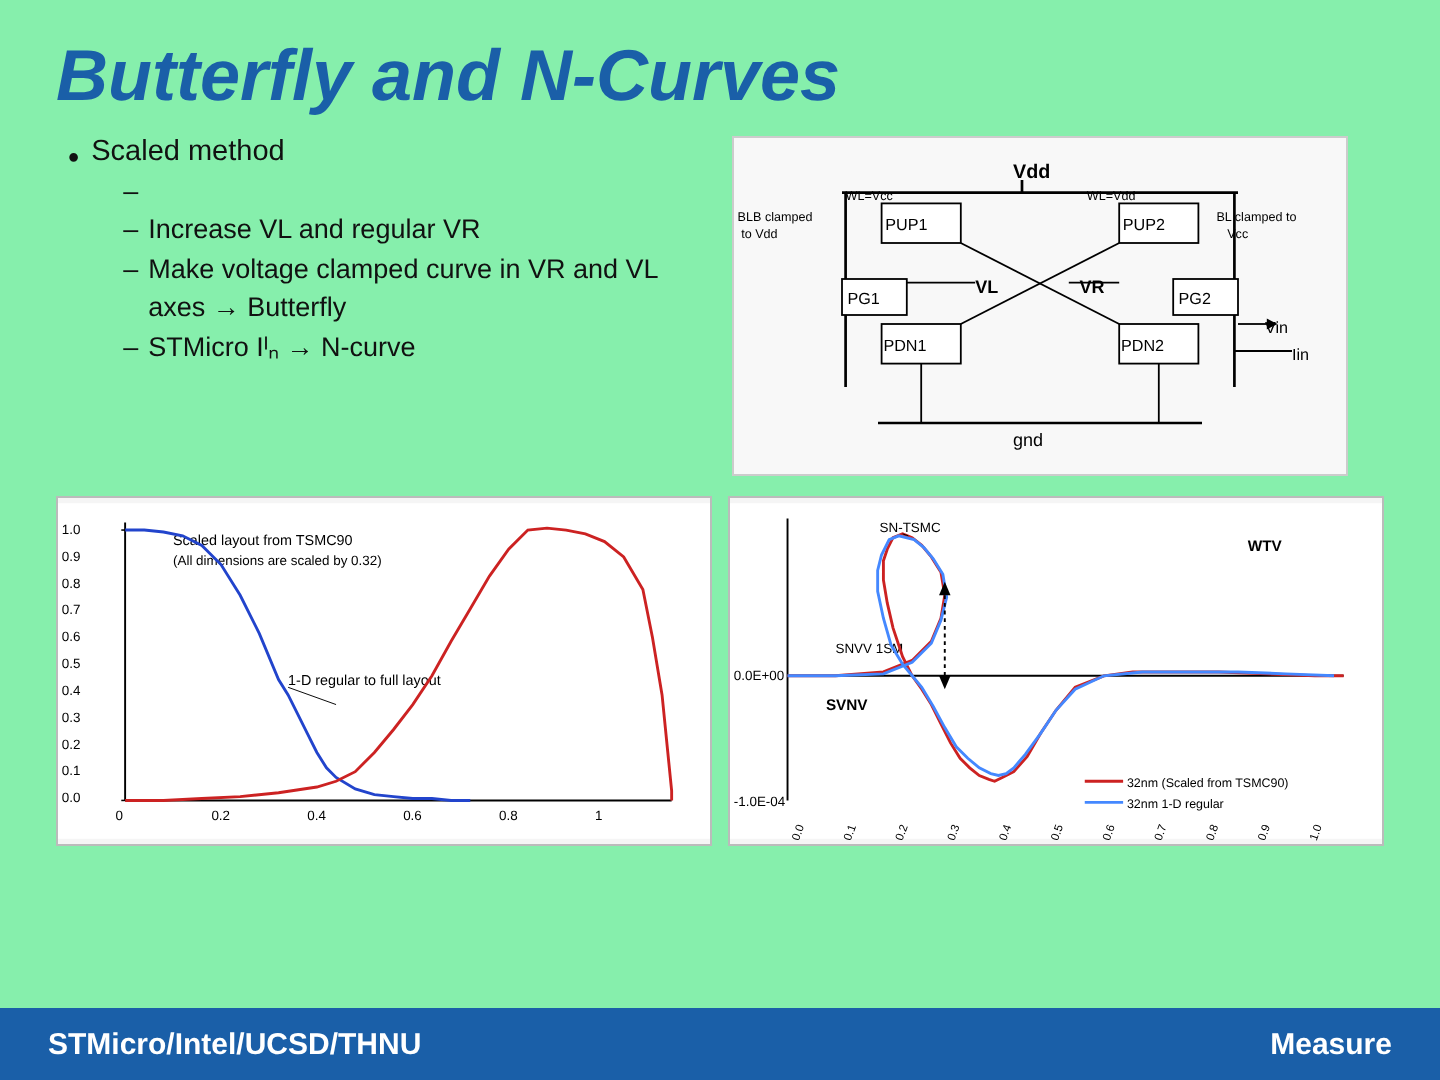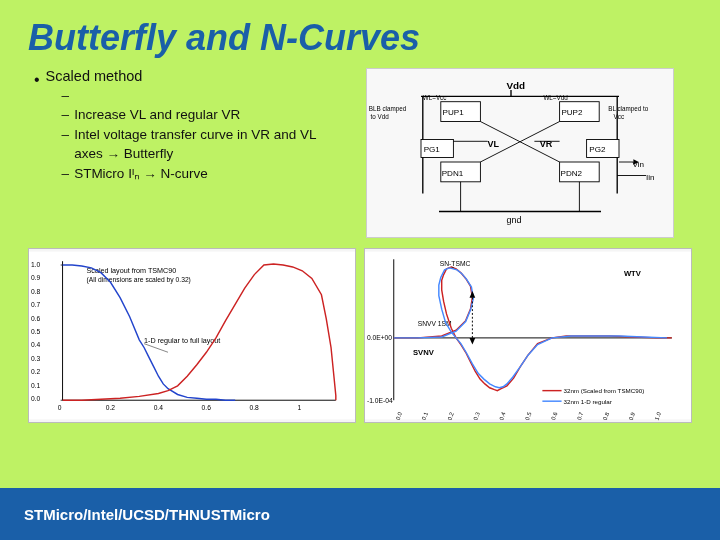--- a/index.html
+++ b/index.html
@@ -9,21 +9,21 @@
       height: 540px;
       background: #ffffff;
       font-family: Arial, sans-serif;
       overflow: hidden;
       position: relative;
     }
 
     .slide {
       width: 720px;
       height: 540px;
-      background: #bef264;
+      background: #86efac;
       position: relative;
       padding: 18px 28px 14px 28px;
     }
 
     .title {
       font-size: 36px;
       font-style: italic;
       font-weight: bold;
       color: #1a5fa8;
       margin-bottom: 10px;
@@ -122,25 +122,25 @@
     .graph-svg {
       width: 100%;
       height: 100%;
     }
 
     .footer {
       position: absolute;
       bottom: 0;
       left: 0;
       right: 0;
-      height: 52px;
+      height: 36px;
       background: #1a5fa8;
       display: flex;
       align-items: center;
-      justify-content: flex-start;
+      justify-content: space-between;
       padding: 0 24px;
     }
 
     .footer-left {
       color: #ffffff;
       font-size: 15px;
       font-weight: bold;
     }
 
     .footer-right {
@@ -167,21 +167,21 @@
             <ul class="sub-list">
               <li>
                 <span class="dash">–</span>
               </li>
               <li>
                 <span class="dash">–</span>
                 <span>Increase VL and regular VR</span>
               </li>
               <li>
                 <span class="dash">–</span>
-                <span>Intel voltage transfer curve in VR and VL axes → Butterfly</span>
+                <span>Make voltage clamped curve in VR and VL axes → Butterfly</span>
               </li>
               <li>
                 <span class="dash">–</span>
                 <span>STMicro Iᴵₙ → N-curve</span>
               </li>
             </ul>
           </div>
         </li>
       </ul>
     </div>
@@ -342,16 +342,16 @@
 
         <line x1="112" y1="48" x2="112" y2="90" stroke="#000" stroke-width="1" stroke-dasharray="2,2"></line>
         <polygon points="109,90 112,97 115,90" fill="#000"></polygon>
         <polygon points="109,48 112,41 115,48" fill="#000"></polygon>
       </svg>
     </div>
   </div>
 
   <div class="footer">
     <span class="footer-left">STMicro/Intel/UCSD/THNU</span>
-    <span class="footer-right">STMicro</span>
+    <span class="footer-right">Measure</span>
   </div>
 
 </div>
 
 </body></html>

